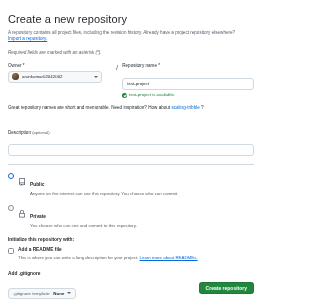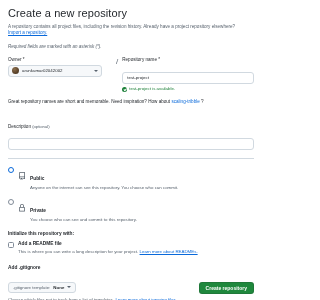--- a/index.html
+++ b/index.html
@@ -14,21 +14,21 @@
   .page {
     width: 262px; height: 300px;
     position: relative;
     padding: 6px 8px 0 8px;
   }
   .title {
     font-size: 11px;
     font-weight: 400;
     letter-spacing: .1px;
     color: #1f2328;
-    margin: 1px 0 4px 0;
+    margin: 7px 0 4px 0;
     line-height: 13px;
   }
   .subtitle {
     font-size: 4.6px;
     line-height: 6.4px;
     color: #59636e;
     margin: 0;
   }
   .link {
     color: #0969da;

